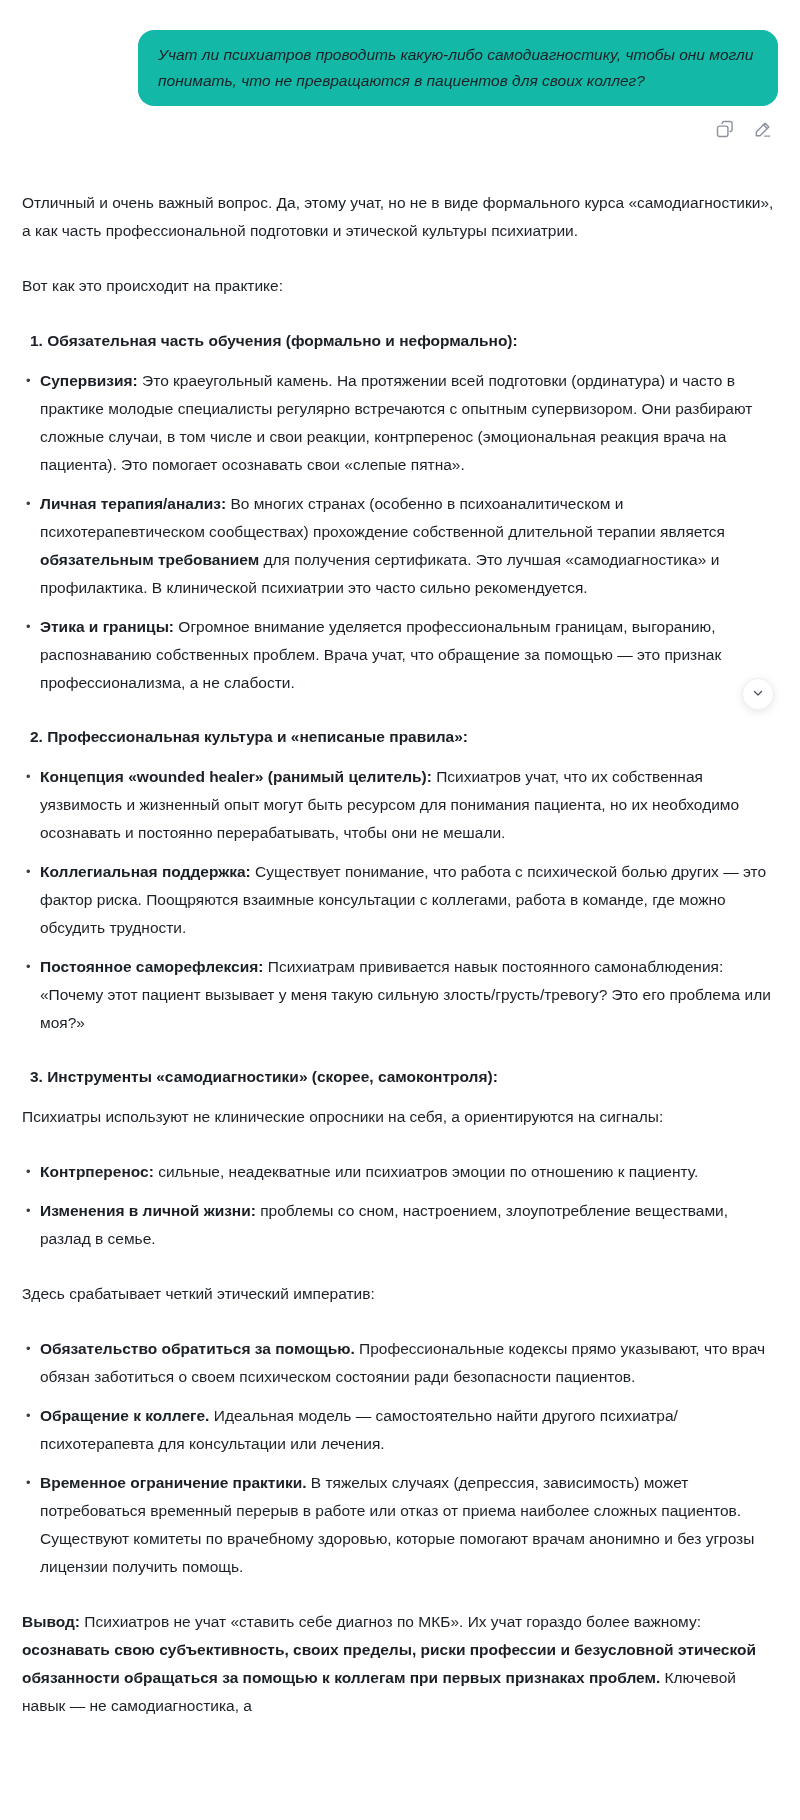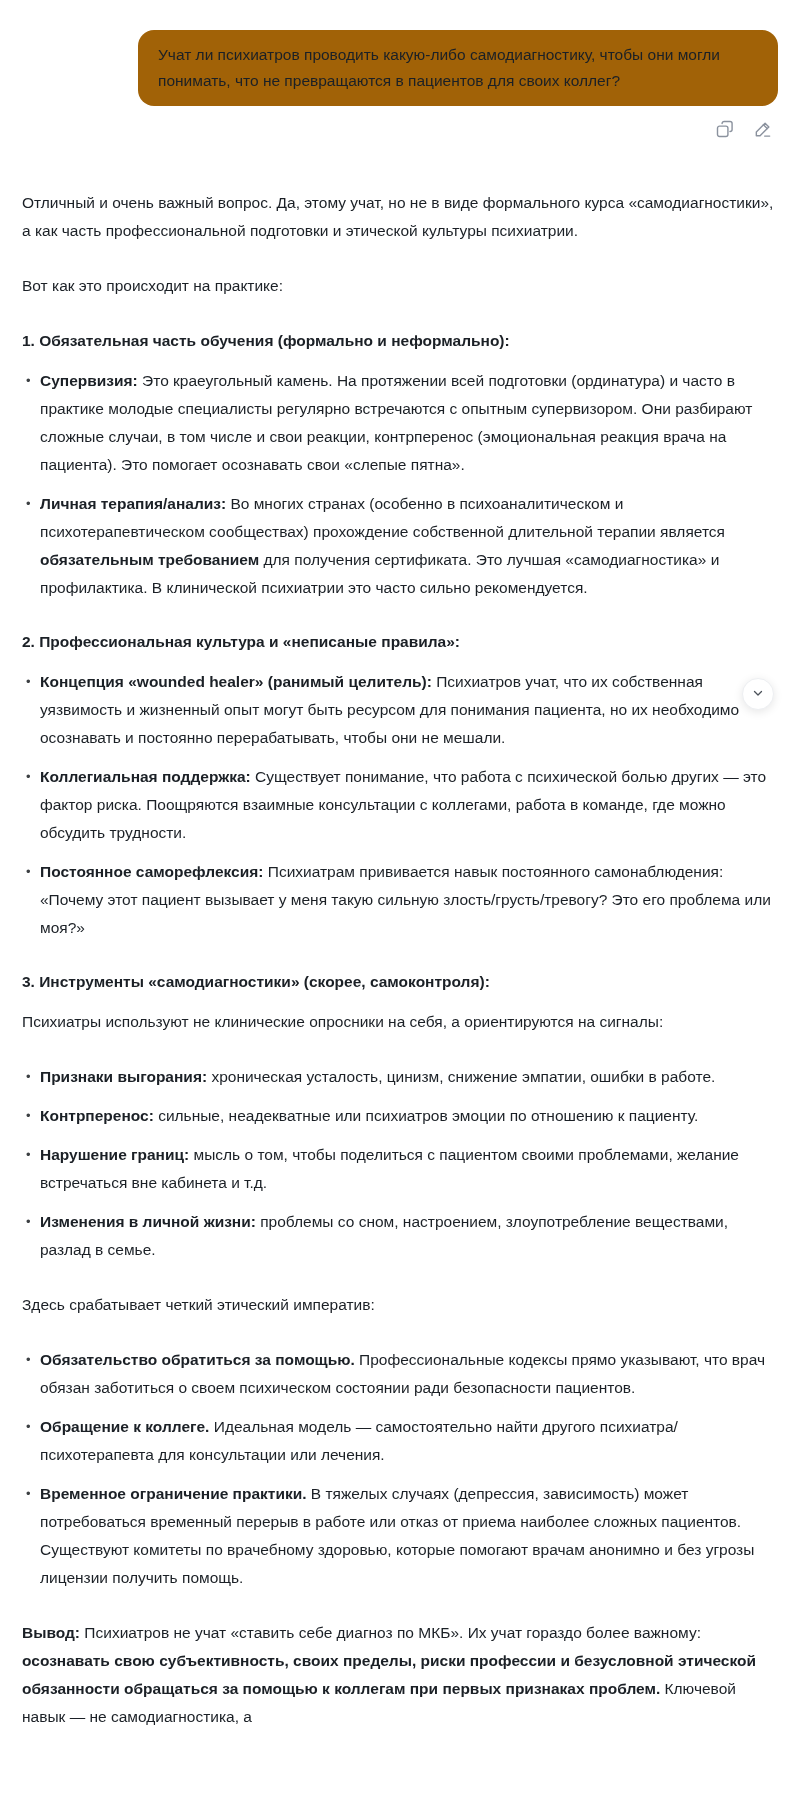--- a/index.html
+++ b/index.html
@@ -7,41 +7,42 @@
   body {
     width: 800px; height: 1820px; overflow: hidden; position: relative;
     font-family: "Liberation Sans", sans-serif;
     color: #1b2026;
   }
   .page { width: 800px; height: 1820px; position: relative; }
 
   
   .user-row { display: flex; justify-content: flex-end; padding: 30px 22px 0 22px; }
   .bubble {
-    background: #a16207;
+    background: #14b8a6;
     border-radius: 16px;
     padding: 12px 20px;
     max-width: 640px;
     font-size: 15.5px;
     line-height: 26px;
     color: #1b2026;
+    font-style: italic;
   }
   .user-actions { display: flex; justify-content: flex-end; gap: 16px; padding: 12px 26px 0 0; }
 
   .icon-btn {
     background: none; border: none; cursor: pointer; padding: 0;
     width: 22px; height: 22px; display: inline-flex; align-items: center; justify-content: center;
     color: #8b929e;
   }
   .icon-btn svg { display: block; }
 
   
   .answer { padding: 22px 22px 0 22px; font-size: 15.5px; line-height: 28px; color: #1b2026; }
   .answer p { margin: 27px 0; }
-  .answer .h { font-weight: bold; font-size: 15.5px; margin: 26px 0 12px 0; }
+  .answer .h { font-weight: bold; font-size: 15.5px; margin: 26px 0 12px 8px; }
   .answer .h + p { margin-top: 6px; }
   .answer ul { list-style: none; margin: 6px 0 20px 0; }
   .answer li { position: relative; padding-left: 18px; margin: 11px 0; }
   .answer li::before {
     content: "•"; position: absolute; left: 4px; top: 0;
     color: #3c4043; font-size: 13px;
   }
   .b { font-weight: bold; }
 
   
@@ -85,33 +86,32 @@
     </button>
   </div>
 
   <div class="answer">
       <p class=""><span>Отличный и очень важный вопрос. Да, этому учат, но не в виде формального курса «самодиагностики», а как часть профессиональной подготовки и этической культуры психиатрии.</span></p>
       <p class=""><span>Вот как это происходит на практике:</span></p>
       <div class="h"><span class="b">1. Обязательная часть обучения (формально и неформально):</span></div>
       <ul>
         <li><span class="b">Супервизия:</span><span> Это краеугольный камень. На протяжении всей подготовки (ординатура) и часто в практике молодые специалисты регулярно встречаются с опытным супервизором. Они разбирают сложные случаи, в том числе и свои реакции, контрперенос (эмоциональная реакция врача на пациента). Это помогает осознавать свои «слепые пятна».</span></li>
         <li><span class="b">Личная терапия/анализ:</span><span> Во многих странах (особенно в психоаналитическом и психотерапевтическом сообществах) прохождение собственной длительной терапии является </span><span class="b">обязательным требованием</span><span> для получения сертификата. Это лучшая «самодиагностика» и профилактика. В клинической психиатрии это часто сильно рекомендуется.</span></li>
+        <li><span class="b">Этика и границы:</span><span> Огромное внимание уделяется профессиональным границам, выгоранию, распознаванию собственных проблем. Врача учат, что обращение за помощью — это признак профессионализма, а не слабости.</span></li>
       </ul>
       <div class="h"><span class="b">2. Профессиональная культура и «неписаные правила»:</span></div>
       <ul>
         <li><span class="b">Концепция «wounded healer» (ранимый целитель):</span><span> Психиатров учат, что их собственная уязвимость и жизненный опыт могут быть ресурсом для понимания пациента, но их необходимо осознавать и постоянно перерабатывать, чтобы они не мешали.</span></li>
         <li><span class="b">Коллегиальная поддержка:</span><span> Существует понимание, что работа с психической болью других — это фактор риска. Поощряются взаимные консультации с коллегами, работа в команде, где можно обсудить трудности.</span></li>
         <li><span class="b">Постоянное саморефлексия:</span><span> Психиатрам прививается навык постоянного самонаблюдения: «Почему этот пациент вызывает у меня такую сильную злость/грусть/тревогу? Это его проблема или моя?»</span></li>
       </ul>
       <div class="h"><span class="b">3. Инструменты «самодиагностики» (скорее, самоконтроля):</span></div>
       <p class=""><span>Психиатры используют не клинические опросники на себя, а ориентируются на сигналы:</span></p>
       <ul>
-        <li><span class="b">Признаки выгорания:</span><span> хроническая усталость, цинизм, снижение эмпатии, ошибки в работе.</span></li>
         <li><span class="b">Контрперенос:</span><span> сильные, неадекватные или психиатров эмоции по отношению к пациенту.</span></li>
-        <li><span class="b">Нарушение границ:</span><span> мысль о том, чтобы поделиться с пациентом своими проблемами, желание встречаться вне кабинета и т.д.</span></li>
         <li><span class="b">Изменения в личной жизни:</span><span> проблемы со сном, настроением, злоупотребление веществами, разлад в семье.</span></li>
       </ul>
       <p class=""><span>Здесь срабатывает четкий этический императив:</span></p>
       <ul>
         <li><span class="b">Обязательство обратиться за помощью.</span><span> Профессиональные кодексы прямо указывают, что врач обязан заботиться о своем психическом состоянии ради безопасности пациентов.</span></li>
         <li><span class="b">Обращение к коллеге.</span><span> Идеальная модель — самостоятельно найти другого психиатра/психотерапевта для консультации или лечения.</span></li>
         <li><span class="b">Временное ограничение практики.</span><span> В тяжелых случаях (депрессия, зависимость) может потребоваться временный перерыв в работе или отказ от приема наиболее сложных пациентов. Существуют комитеты по врачебному здоровью, которые помогают врачам анонимно и без угрозы лицензии получить помощь.</span></li>
       </ul>
       <p class=""><span class="b">Вывод:</span><span> Психиатров не учат «ставить себе диагноз по МКБ». Их учат гораздо более важному: </span><span class="b">осознавать свою субъективность, своих пределы, риски профессии и безусловной этической обязанности обращаться за помощью к коллегам при первых признаках проблем.</span><span> Ключевой навык — не самодиагностика, а </span></p>
     </div>

